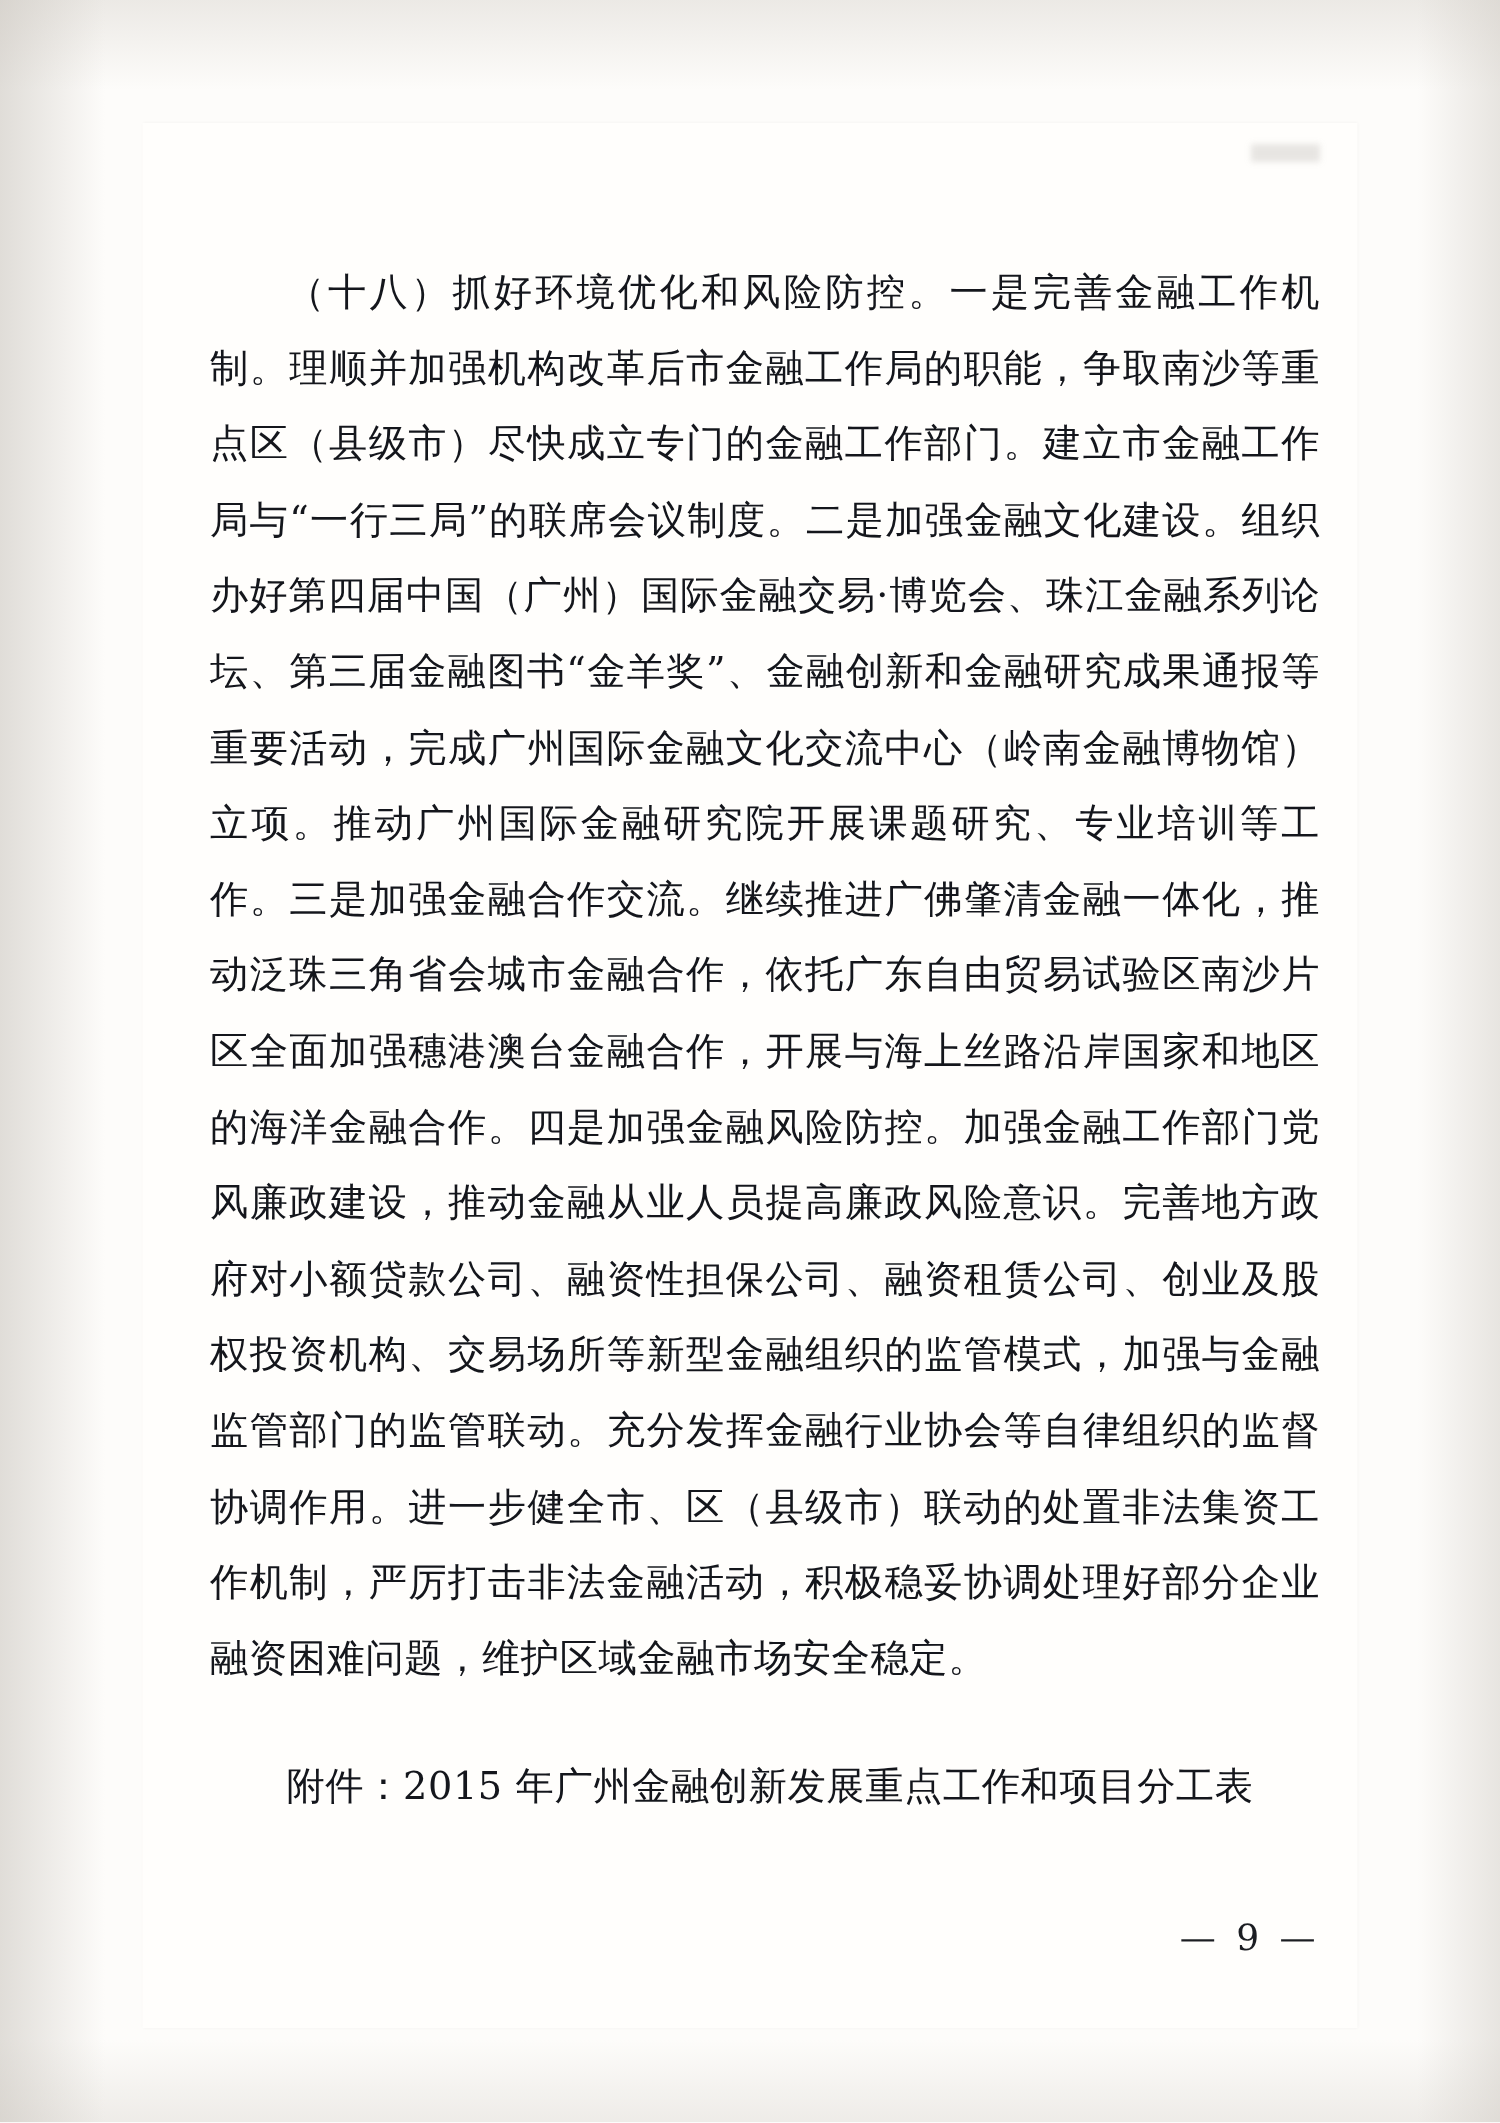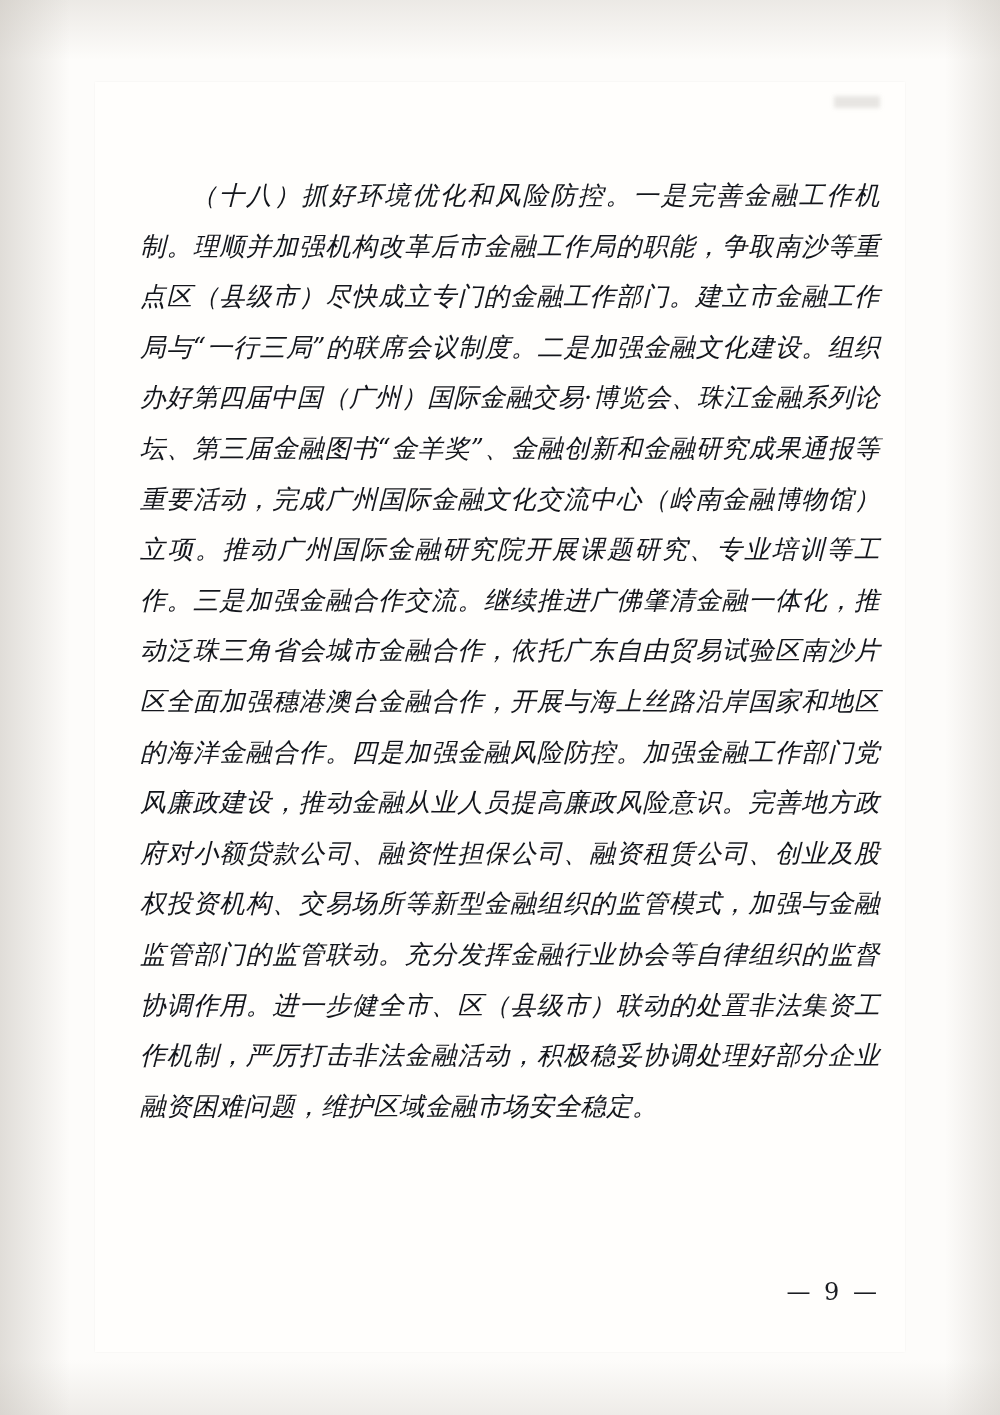--- a/index.html
+++ b/index.html
@@ -52,21 +52,20 @@
     width: 740px;
     font-size: 25.5px;
     line-height: 50.6px;
     color: #14161c;
     text-align: justify;
     text-justify: inter-character;
     letter-spacing: 0.4px;
   }
   .body-text p {
     margin: 0;
-    font-style: italic;
   }
   .indent {
     text-indent: 2em;
   }
   .attachment {
     position: absolute;
     left: 140px;
     top: 1168px;
     width: 740px;
     font-size: 25.5px;
@@ -91,16 +90,17 @@
 <div class="page">
 
   <div class="paper"></div>
 
   <div class="smudge-top"></div>
 
   <div class="body-text">
     <p class="indent"><span>（十八）抓好环境优化和风险防控。</span><span>一是完善金融工作机制。理顺并加强机构改革后市金融工作局的职能，争取南沙等重点区（县级市）尽快成立专门的金融工作部门。建立市金融工作局与“一行三局”的联席会议制度。二是加强金融文化建设。组织办好第四届中国（广州）国际金融交易·博览会、珠江金融系列论坛、第三届金融图书“金羊奖”、金融创新和金融研究成果通报等重要活动，完成广州国际金融文化交流中心（岭南金融博物馆）立项。推动广州国际金融研究院开展课题研究、专业培训等工作。三是加强金融合作交流。继续推进广佛肇清金融一体化，推动泛珠三角省会城市金融合作，依托广东自由贸易试验区南沙片区全面加强穗港澳台金融合作，开展与海上丝路沿岸国家和地区的海洋金融合作。四是加强金融风险防控。加强金融工作部门党风廉政建设，推动金融从业人员提高廉政风险意识。完善地方政府对小额贷款公司、融资性担保公司、融资租赁公司、创业及股权投资机构、交易场所等新型金融组织的监管模式，加强与金融监管部门的监管联动。充分发挥金融行业协会等自律组织的监督协调作用。进一步健全市、区（县级市）联动的处置非法集资工作机制，严厉打击非法金融活动，积极稳妥协调处理好部分企业融资困难问题，维护区域金融市场安全稳定。</span></p>
   </div>
 
+  <div class="attachment">附件：2015 年广州金融创新发展重点工作和项目分工表</div>
 
   <div class="page-number">— 9 —</div>
 
 </div>
 
 </body></html>

